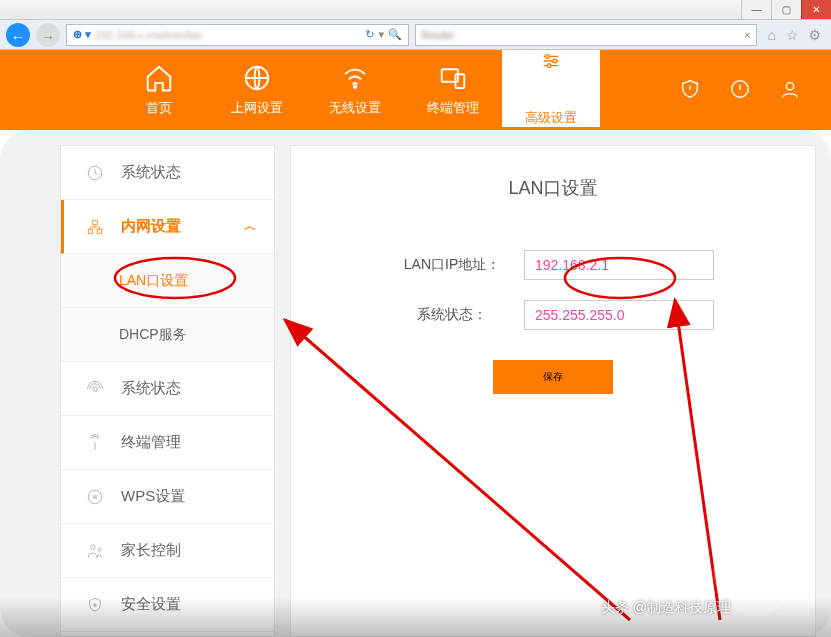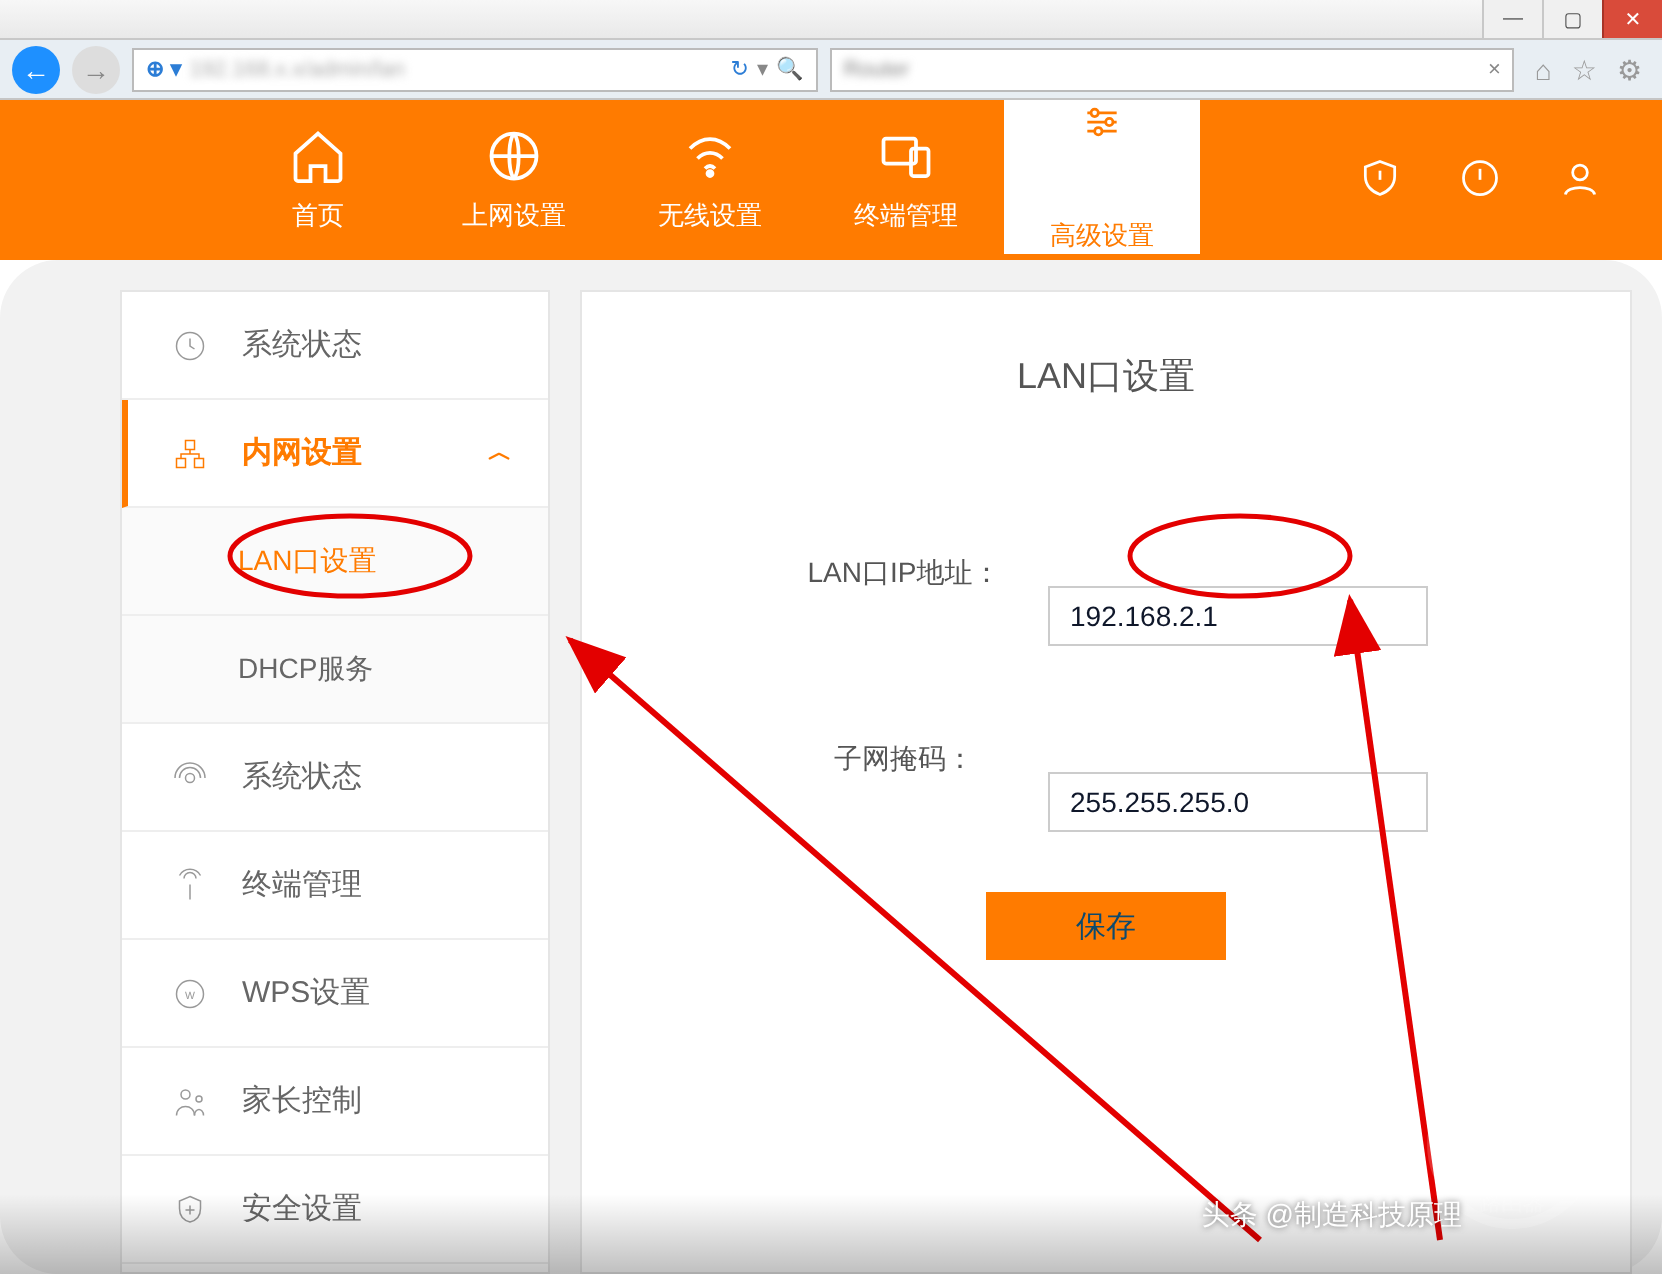--- a/index.html
+++ b/index.html
@@ -150,25 +150,25 @@
     color: #555;
     margin-bottom: 50px;
   }
   .form-row {
     display: flex; align-items: center; justify-content: center;
     gap: 12px; margin-bottom: 20px;
   }
   .form-row label { width: 120px; text-align: center; color:#555; font-size:14px;}
   .form-row input {
     width: 190px; height: 30px; border:1px solid #ccc; padding:0 10px;
-    font-size: 14px; color:#0f172a;margin-top:43px;
+    font-size: 14px; color:#ec4899;
   }
   .save-btn {
-    display:block; width:120px; height:34px; background:#ff7b00; color:#0c4a6e;
-    border:none; font-size:15px; margin: 30px auto 0; cursor:pointer;
+    display:block; width:120px; height:34px; background:#ff7b00; color:#000000;
+    border:none; font-size:10px; margin: 30px auto 0; cursor:pointer;
   }
 
   
   .annot { position:absolute; top:0; left:0; width:100%; height:100%; pointer-events:none; }
 
   
   .watermark-logo{ position:absolute; right:30px; bottom:20px; opacity:0.18; }
   .watermark-text{ position:absolute; right:100px; bottom:20px; color:#fff; font-size:14px; text-shadow:0 0 3px rgba(0,0,0,0.6);}
   .wm-bottom{ position:absolute; left:0; right:0; bottom:0; height:40px; background:linear-gradient(transparent, rgba(0,0,0,0.25));}
 </style>
@@ -332,21 +332,21 @@
     </div>
   </div>
 
   <div class="content">
     <h2>LAN口设置</h2>
     <div class="form-row">
       <label>LAN口IP地址：</label>
       <input type="text" value="192.168.2.1" style="">
     </div>
     <div class="form-row">
-      <label>子网掩码：</label>
+      <label>系统状态：</label>
       <input type="text" value="255.255.255.0" style="">
     </div>
     <button class="save-btn">保存</button>
   </div>
 </div>
 
 <svg class="annot" width="831" height="637">
   <defs>
     <marker id="arrowhead" markerWidth="10" markerHeight="8" refX="9" refY="4" orient="auto">
       <polygon points="0 0, 10 4, 0 8" fill="#e30000"></polygon>

